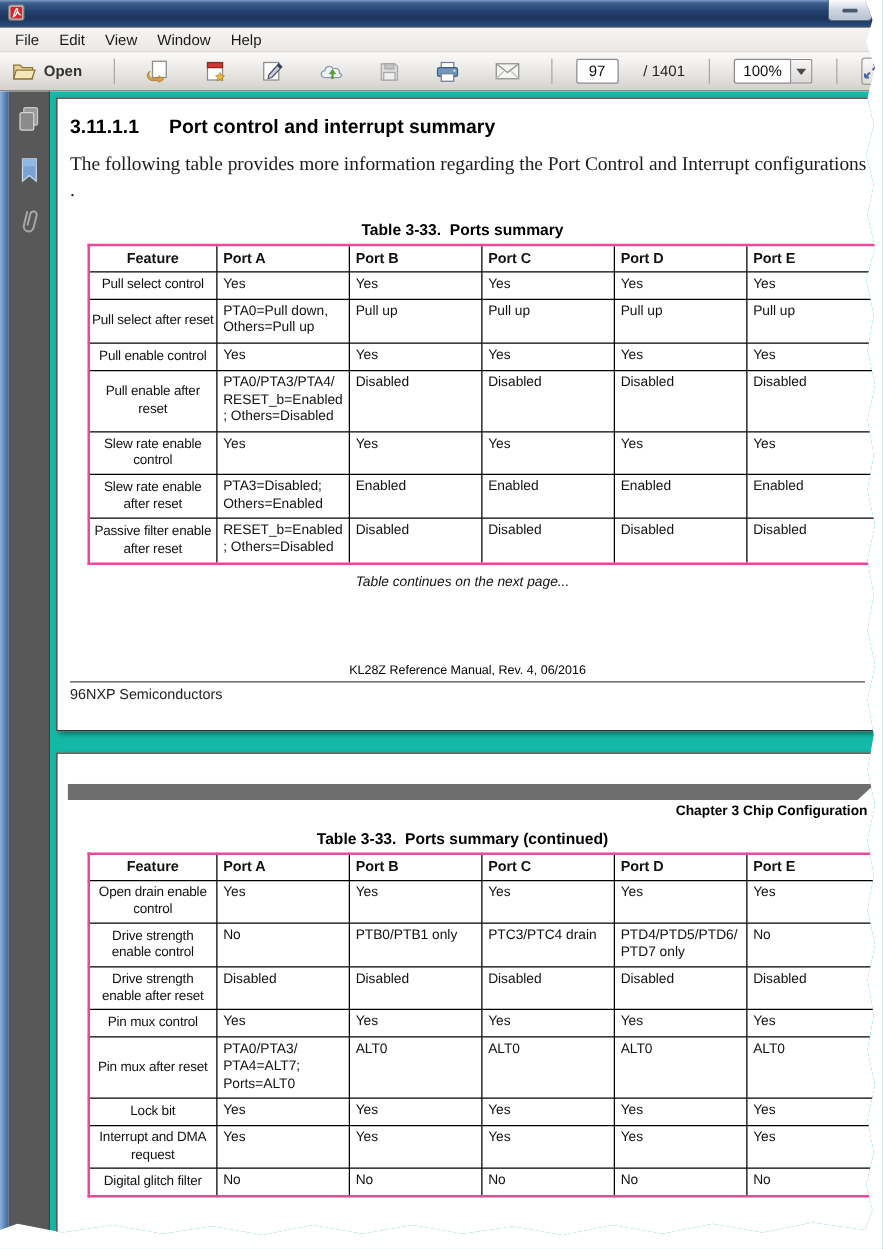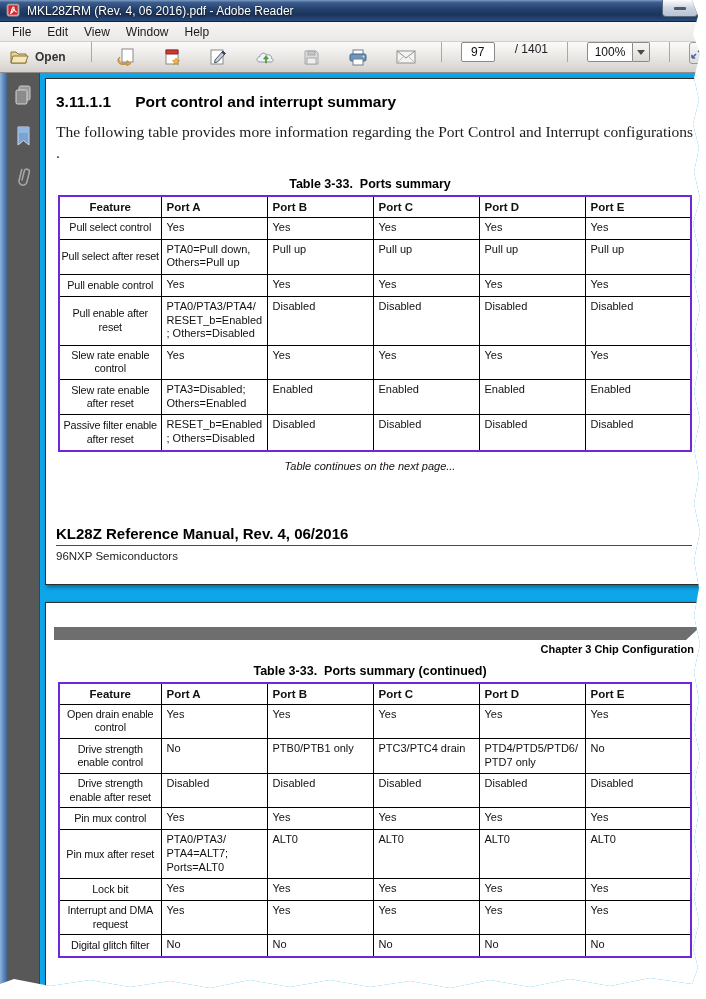--- a/index.html
+++ b/index.html
@@ -39,21 +39,21 @@
 
   
   .menubar{
     height:20px; flex:0 0 20px; background:linear-gradient(180deg,#f6f5f4,#ebe9e7);
     display:flex; align-items:center; padding-left:4px; border-bottom:1px solid #d0cecb;
   }
   .menubar .mitem{ font-size:12px; color:#1a1a1a; padding:2px 8px; cursor:default; }
 
   
   .toolbar{
-    height:31px; flex:0 0 31px; display:flex; 
+    height:31px; flex:0 0 31px; display:flex; align-items:center;
     background:linear-gradient(180deg,#fcfbfa 0%, #e8e6e3 55%, #d4d1cd 100%);
     border-bottom:1px solid #8f8d8a; padding:0 4px; gap:16px;
   }
   .tbtn{ display:flex; align-items:center; gap:5px; padding:3px 6px; border-radius:3px; }
   .tbtn svg{ display:block; }
   .open-label{ font-size:12px; font-weight:bold; color:#333; }
   .tsep{ width:1px; height:20px; background:#aaa8a4; margin:0 3px; flex:0 0 1px; }
   .page-box{
     width:34px; height:20px; background:#fff; border:1px solid #8a8a8a; border-radius:2px;
     font-size:12px; text-align:center; color:#111; font-family:"Liberation Sans",sans-serif;
@@ -81,46 +81,46 @@
   
   .workspace{ flex:1; display:flex; overflow:hidden; }
   .left-border{
     flex:0 0 7px; background:linear-gradient(90deg,#8db2dd 0%, #5c86b8 55%, #3f6694 100%);
   }
   .sidebar{
     flex:0 0 33px; background:#585858; border-right:1px solid #424242;
     display:flex; flex-direction:column; align-items:center; padding-top:10px; gap:17px;
   }
   .side-ic{ width:22px; height:24px; display:flex; align-items:center; justify-content:center; }
-  .canvas{ flex:1; background:#0ea5e9; padding:5px 0 16px 5px; overflow:hidden; }
+  .canvas{ flex:1; background:#14b8a6; padding:5px 0 16px 5px; overflow:hidden; }
   .page{
     background:#ffffff; width:661px; border:1px solid #2e2e2e;
     box-shadow:2px 2px 4px rgba(0,0,0,.4); position:relative;
   }
   .page1{ height:507px; }
   .page-gap{ height:17px; }
   .page2{ height:396px; }
 
   
   .heading{ display:flex; gap:24px; padding:14px 0 0 10px; font-size:15.5px; font-weight:bold; color:#000; }
   .intro{
     font-family:"Liberation Serif", serif; font-size:15.5px; color:#1c1c1c;
     width:640px; margin:10px 0 0 10px; line-height:1.38;
   }
   .tcaption{ width:632px; margin:13px 0 4px 8px; text-align:center; font-size:12.5px; font-weight:bold; color:#000; white-space:pre-wrap; }
-  table.ports{ border-collapse:collapse; table-layout:fixed; width:632px; margin-left:12px;
-    border:2px solid #6d28d9; }
+  table.ports{ border-collapse:collapse; table-layout:fixed; width:632px; margin-left:24px;
+    border:2px solid #ec4899; }
   table.ports th, table.ports td{ border:1px solid #000; color:#111; }
   table.ports th{ font-size:11.5px; font-weight:bold; padding:4px 3px; text-align:left; padding-left:5px; }
   table.ports th.feat-h{ text-align:center; padding-left:3px; }
   table.ports td{ font-size:11px; line-height:1.25; padding:3px 4px 4px 5px; vertical-align:top; }
   table.ports td.feat{ text-align:center; vertical-align:middle; padding:3px 1px; font-size:10.8px; letter-spacing:-0.15px; }
   .cont-note{ width:632px; margin:8px 0 0 8px; text-align:center; font-size:11px; font-style:italic; color:#111; }
   .p1-footer{ position:absolute; left:10px; right:13px; bottom:22px; }
-  .p1-footer .center{ font-size:15px; font-weight:bold; color:#000; }
+  .p1-footer .center{ text-align:center; font-size:10px; font-weight:normal; color:#000; }
   .p1-footer .rule{ border-top:1.5px solid #4a4a4a; margin-top:3px; }
   .p1-footer .row{ display:flex; justify-content:flex-start; margin-top:4px; font-size:11.5px; color:#222; }
 
   .banner{
     height:13px; width:646px; margin:24px 0 0 8px; background:#6e6e6e;
     clip-path:polygon(0 0, 100% 0, calc(100% - 14px) 100%, 0 100%);
   }
   .chap-head{ width:640px; margin:3px 0 0 8px; text-align:right; font-size:11px; font-weight:bold; color:#000; }
   .p2-caption{ margin-top:9px; }
 </style>
@@ -129,21 +129,20 @@
 
 <div class="torn-wrap">
   <div class="app">
 
     <div class="titlebar">
       <svg width="15" height="15" viewBox="0 0 16 16">
         <rect x="1" y="1" width="13" height="13" rx="2" fill="#c8c9cb" stroke="#7a7b7d"></rect>
         <rect x="2.5" y="2.5" width="10" height="10" rx="1" fill="#d6242b"></rect>
         <path d="M5 11 C6 8 7 5 7.5 4.5 C8 4 9 4.5 8.5 6 C8 8 6.5 10.5 5 11 Z M8.5 6 C9 8 10.5 9.5 11.5 9.5" stroke="#fff" stroke-width="1.1" fill="none"></path>
       </svg>
-      <span class="title">MKL28ZRM (Rev. 4, 06 2016).pdf - Adobe Reader</span>
       <div class="win-btn">
           <div class="dash"></div>
         </div>
     </div>
 
     <div class="menubar">
       <span class="mitem">File</span>
       <span class="mitem">Edit</span>
       <span class="mitem">View</span>
       <span class="mitem">Window</span>

